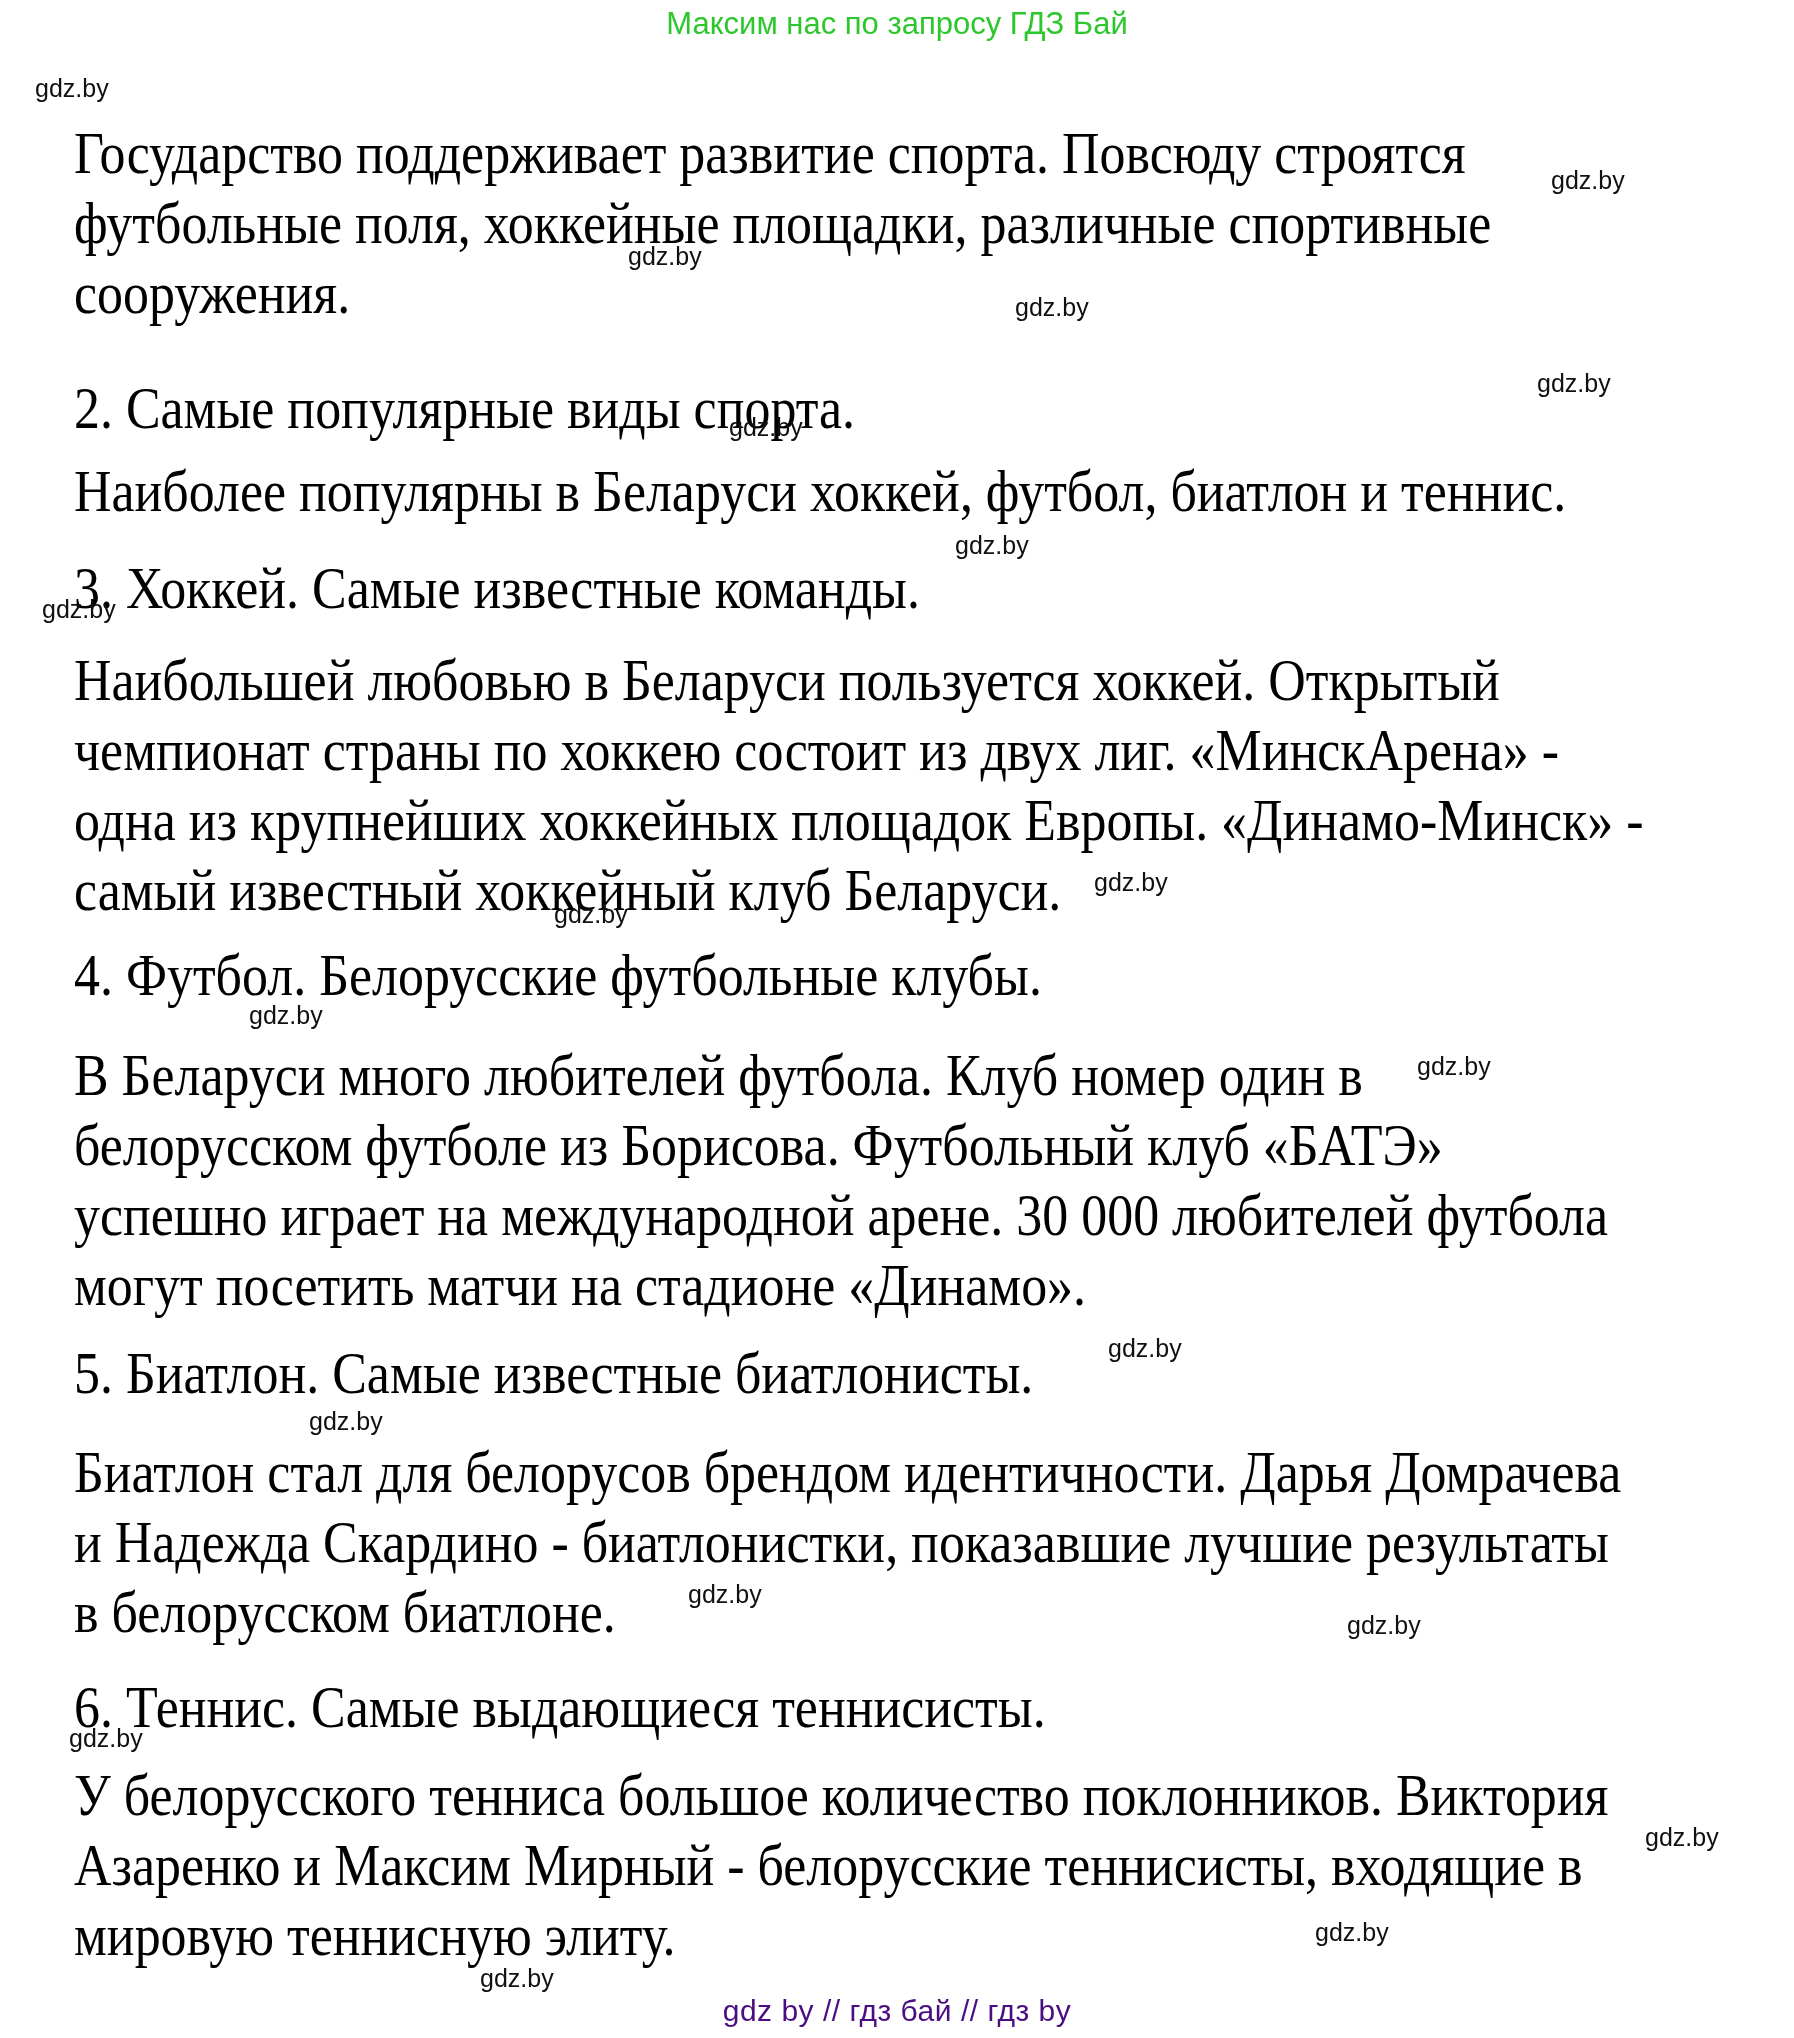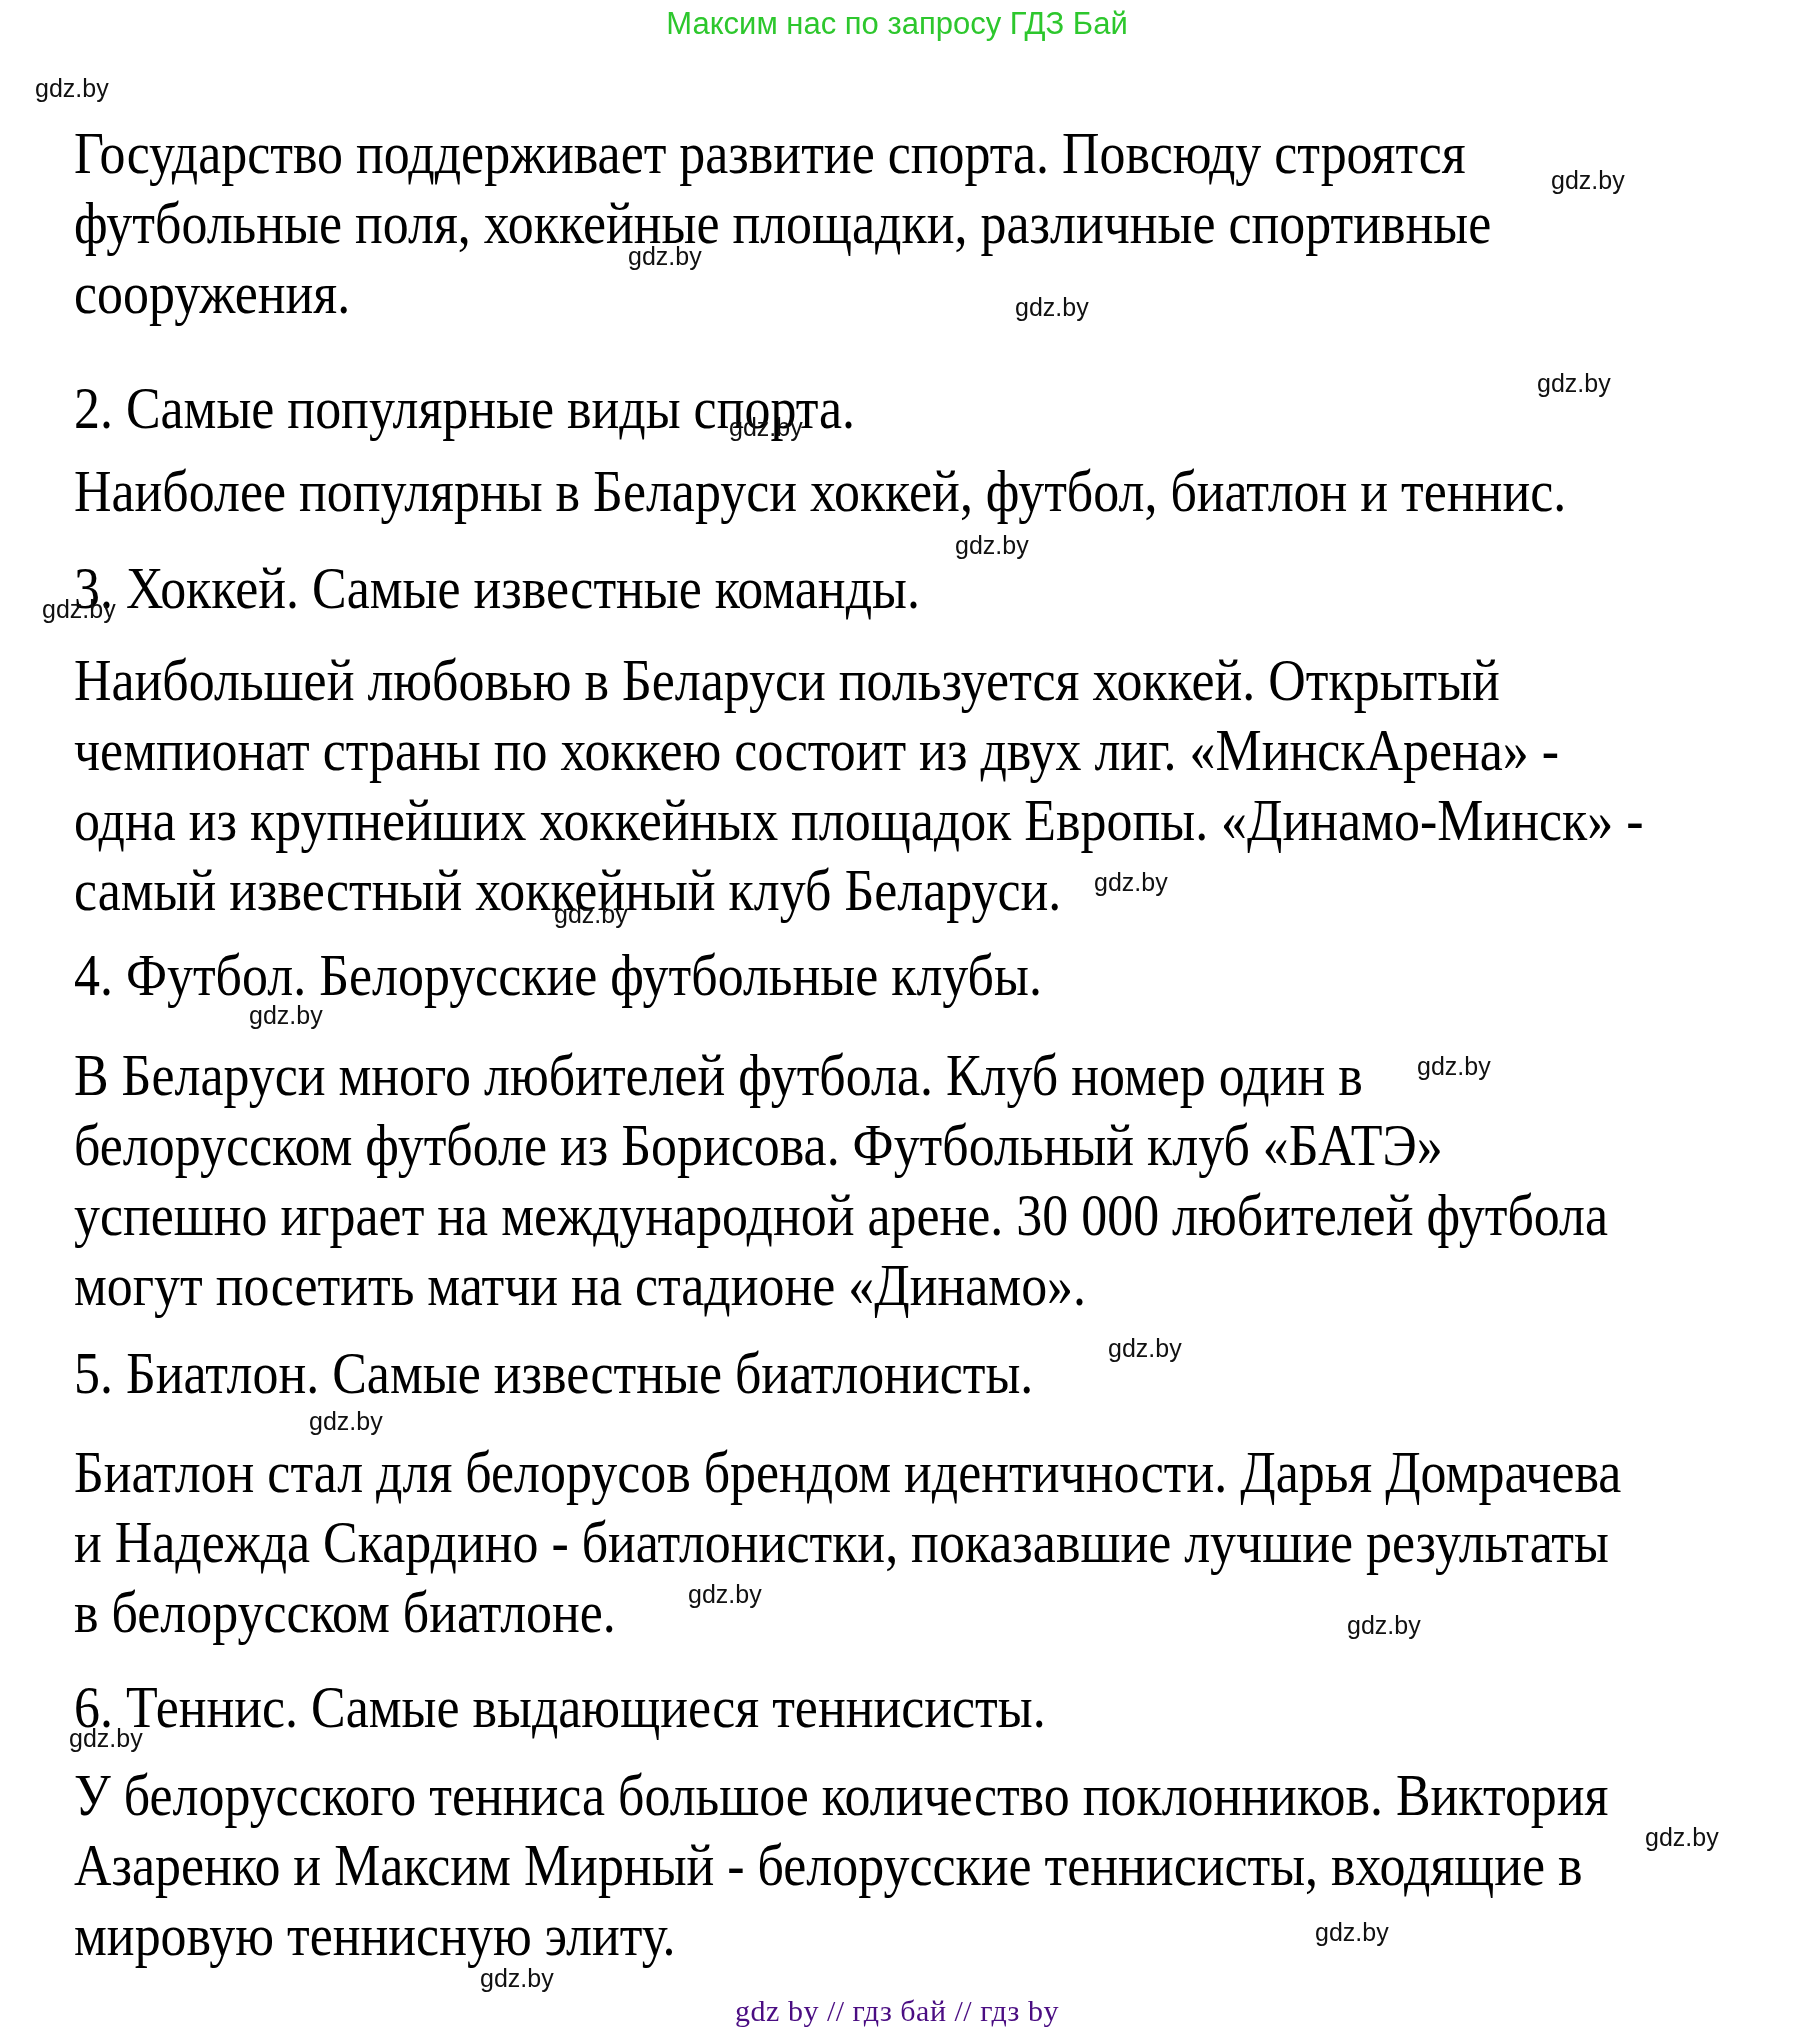--- a/index.html
+++ b/index.html
@@ -27,21 +27,21 @@
   .wm-layer{position:absolute;left:0;top:0;width:1794px;height:1580px;pointer-events:none;}
   .wm{
     position:absolute;
     font-family:"Liberation Sans", sans-serif;
     font-size:25px;color:#111111;
     white-space:nowrap;
   }
   .bottom-banner{
     position:absolute;top:1994px;left:0;width:1794px;
     text-align:center;
-    font-family:Liberation Serif, serif;
+    font-family:Liberation Sans, sans-serif;
     font-size:30px;font-weight:400;
     letter-spacing:0.5px;
   }
 </style>
 </head>
 <body>
 
 <div class="top-banner" style="color: rgb(45, 199, 45);">Максим нас по запросу ГДЗ Бай</div>
 
 <div class="doc-column" id="doc-column"><div class="block paragraph" style="margin-top: 0px;">Государство поддерживает развитие спорта. Повсюду строятся

